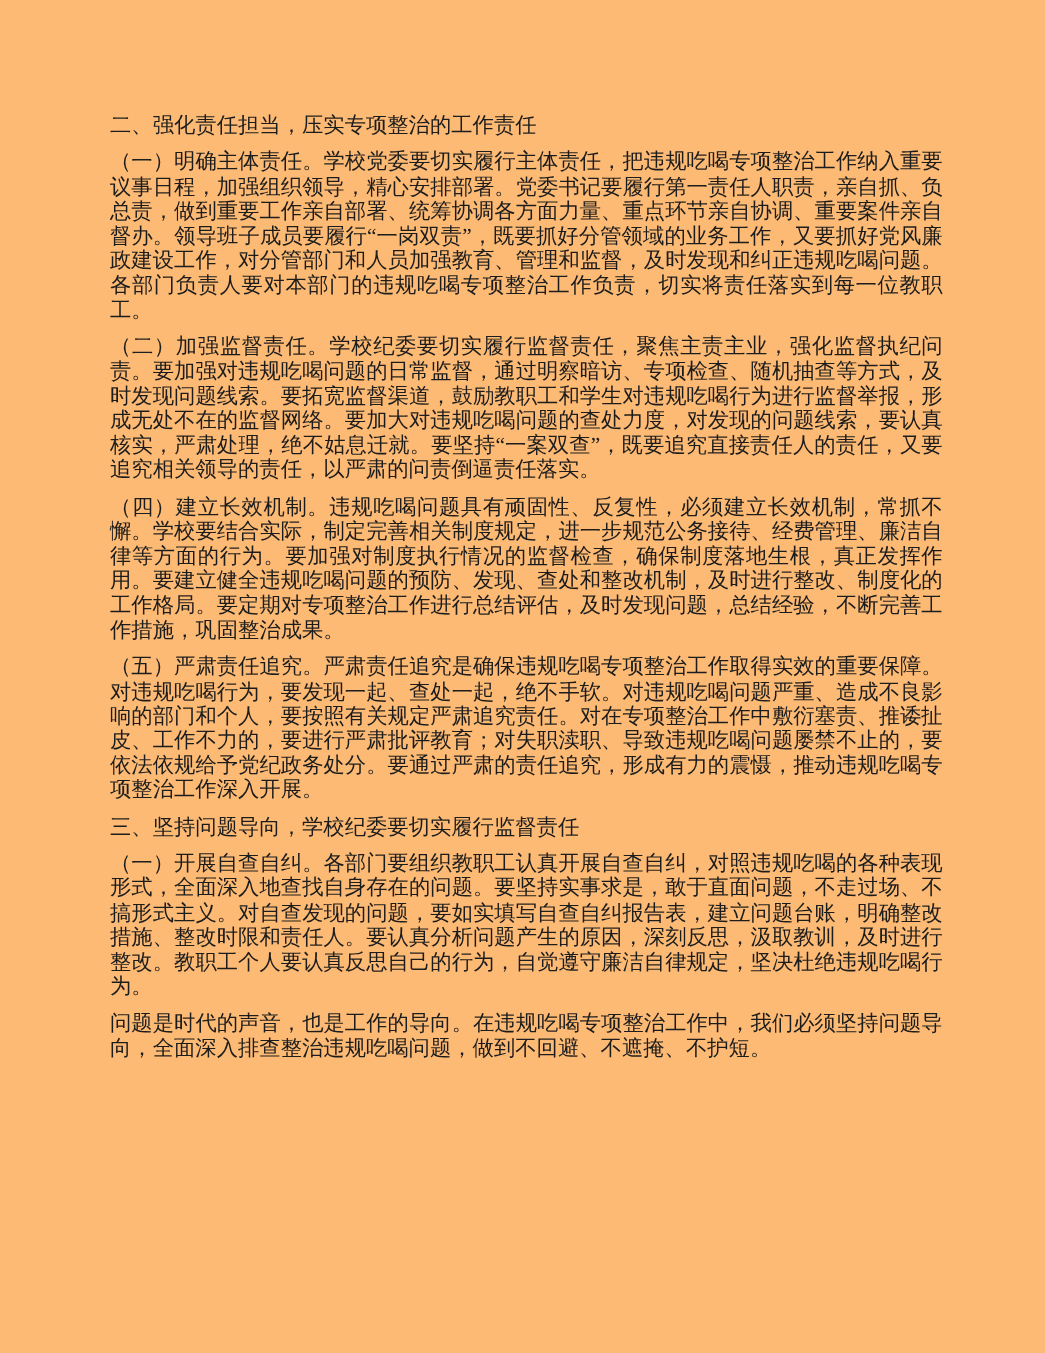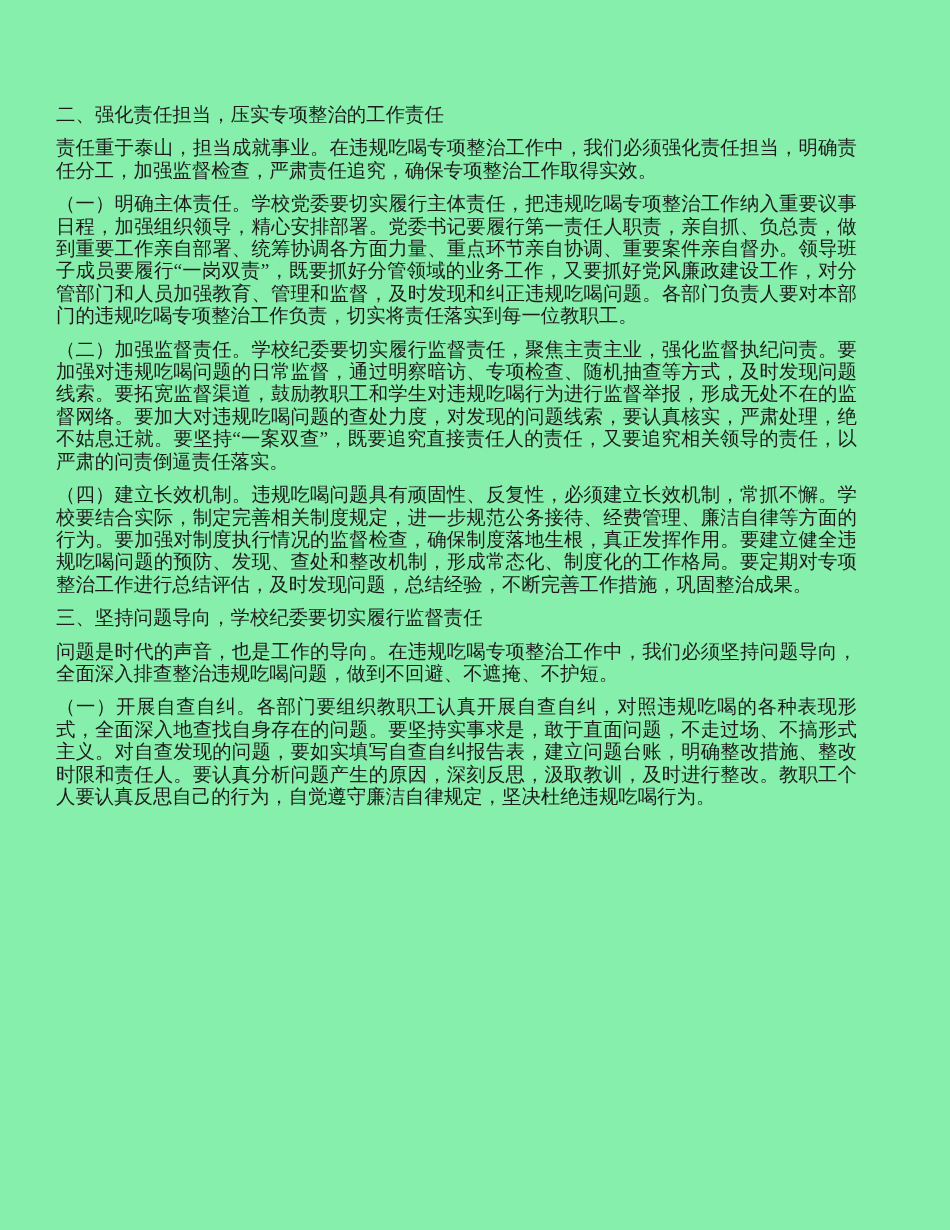--- a/index.html
+++ b/index.html
@@ -9,22 +9,22 @@
   }
   body {
     width: 950px;
     height: 1230px;
     overflow: hidden;
   }
   .page {
     box-sizing: border-box;
     width: 950px;
     height: 1230px;
-    padding: 104px 93px 0 56px;
-    background: #86efac;
+    padding: 104px 93px 0 100px;
+    background: #fdba74;
     color: #1c1c1c;
   }
   .page h2,
   .page p {
     font-family: "Liberation Serif", "DejaVu Serif", serif;
     font-size: 19.4px;
     line-height: 22.4px;
     font-weight: normal;
     margin: 0 0 11px 0;
     padding: 0;
@@ -36,29 +36,29 @@
     margin-bottom: 0;
   }
 </style>
 </head>
 <body>
 
 <main class="page">
 
   <h2>二、强化责任担当，压实专项整治的工作责任</h2>
 
-  <p>责任重于泰山，担当成就事业。在违规吃喝专项整治工作中，我们必须强化责任担当，明确责任分工，加强监督检查，严肃责任追究，确保专项整治工作取得实效。</p>
 
   <p>（一）明确主体责任。学校党委要切实履行主体责任，把违规吃喝专项整治工作纳入重要议事日程，加强组织领导，精心安排部署。党委书记要履行第一责任人职责，亲自抓、负总责，做到重要工作亲自部署、统筹协调各方面力量、重点环节亲自协调、重要案件亲自督办。领导班子成员要履行“一岗双责”，既要抓好分管领域的业务工作，又要抓好党风廉政建设工作，对分管部门和人员加强教育、管理和监督，及时发现和纠正违规吃喝问题。各部门负责人要对本部门的违规吃喝专项整治工作负责，切实将责任落实到每一位教职工。</p>
 
   <p>（二）加强监督责任。学校纪委要切实履行监督责任，聚焦主责主业，强化监督执纪问责。要加强对违规吃喝问题的日常监督，通过明察暗访、专项检查、随机抽查等方式，及时发现问题线索。要拓宽监督渠道，鼓励教职工和学生对违规吃喝行为进行监督举报，形成无处不在的监督网络。要加大对违规吃喝问题的查处力度，对发现的问题线索，要认真核实，严肃处理，绝不姑息迁就。要坚持“一案双查”，既要追究直接责任人的责任，又要追究相关领导的责任，以严肃的问责倒逼责任落实。</p>
 
 
-  <p>（四）建立长效机制。违规吃喝问题具有顽固性、反复性，必须建立长效机制，常抓不懈。学校要结合实际，制定完善相关制度规定，进一步规范公务接待、经费管理、廉洁自律等方面的行为。要加强对制度执行情况的监督检查，确保制度落地生根，真正发挥作用。要建立健全违规吃喝问题的预防、发现、查处和整改机制，形成常态化、制度化的工作格局。要定期对专项整治工作进行总结评估，及时发现问题，总结经验，不断完善工作措施，巩固整治成果。</p>
+  <p>（四）建立长效机制。违规吃喝问题具有顽固性、反复性，必须建立长效机制，常抓不懈。学校要结合实际，制定完善相关制度规定，进一步规范公务接待、经费管理、廉洁自律等方面的行为。要加强对制度执行情况的监督检查，确保制度落地生根，真正发挥作用。要建立健全违规吃喝问题的预防、发现、查处和整改机制，及时进行整改、制度化的工作格局。要定期对专项整治工作进行总结评估，及时发现问题，总结经验，不断完善工作措施，巩固整治成果。</p>
 
+  <p>（五）严肃责任追究。严肃责任追究是确保违规吃喝专项整治工作取得实效的重要保障。对违规吃喝行为，要发现一起、查处一起，绝不手软。对违规吃喝问题严重、造成不良影响的部门和个人，要按照有关规定严肃追究责任。对在专项整治工作中敷衍塞责、推诿扯皮、工作不力的，要进行严肃批评教育；对失职渎职、导致违规吃喝问题屡禁不止的，要依法依规给予党纪政务处分。要通过严肃的责任追究，形成有力的震慑，推动违规吃喝专项整治工作深入开展。</p>
 
   <h2>三、坚持问题导向，学校纪委要切实履行监督责任</h2>
 
+  <p>（一）开展自查自纠。各部门要组织教职工认真开展自查自纠，对照违规吃喝的各种表现形式，全面深入地查找自身存在的问题。要坚持实事求是，敢于直面问题，不走过场、不搞形式主义。对自查发现的问题，要如实填写自查自纠报告表，建立问题台账，明确整改措施、整改时限和责任人。要认真分析问题产生的原因，深刻反思，汲取教训，及时进行整改。教职工个人要认真反思自己的行为，自觉遵守廉洁自律规定，坚决杜绝违规吃喝行为。</p>
+
   <p>问题是时代的声音，也是工作的导向。在违规吃喝专项整治工作中，我们必须坚持问题导向，全面深入排查整治违规吃喝问题，做到不回避、不遮掩、不护短。</p>
-
-  <p>（一）开展自查自纠。各部门要组织教职工认真开展自查自纠，对照违规吃喝的各种表现形式，全面深入地查找自身存在的问题。要坚持实事求是，敢于直面问题，不走过场、不搞形式主义。对自查发现的问题，要如实填写自查自纠报告表，建立问题台账，明确整改措施、整改时限和责任人。要认真分析问题产生的原因，深刻反思，汲取教训，及时进行整改。教职工个人要认真反思自己的行为，自觉遵守廉洁自律规定，坚决杜绝违规吃喝行为。</p>
 
 </main>
 
 </body></html>

